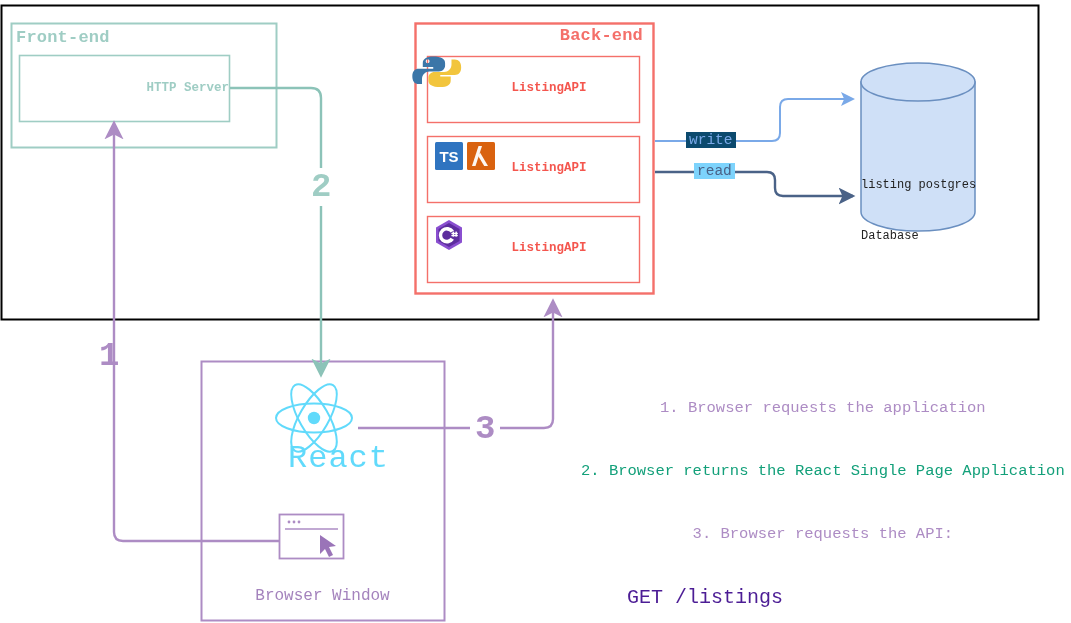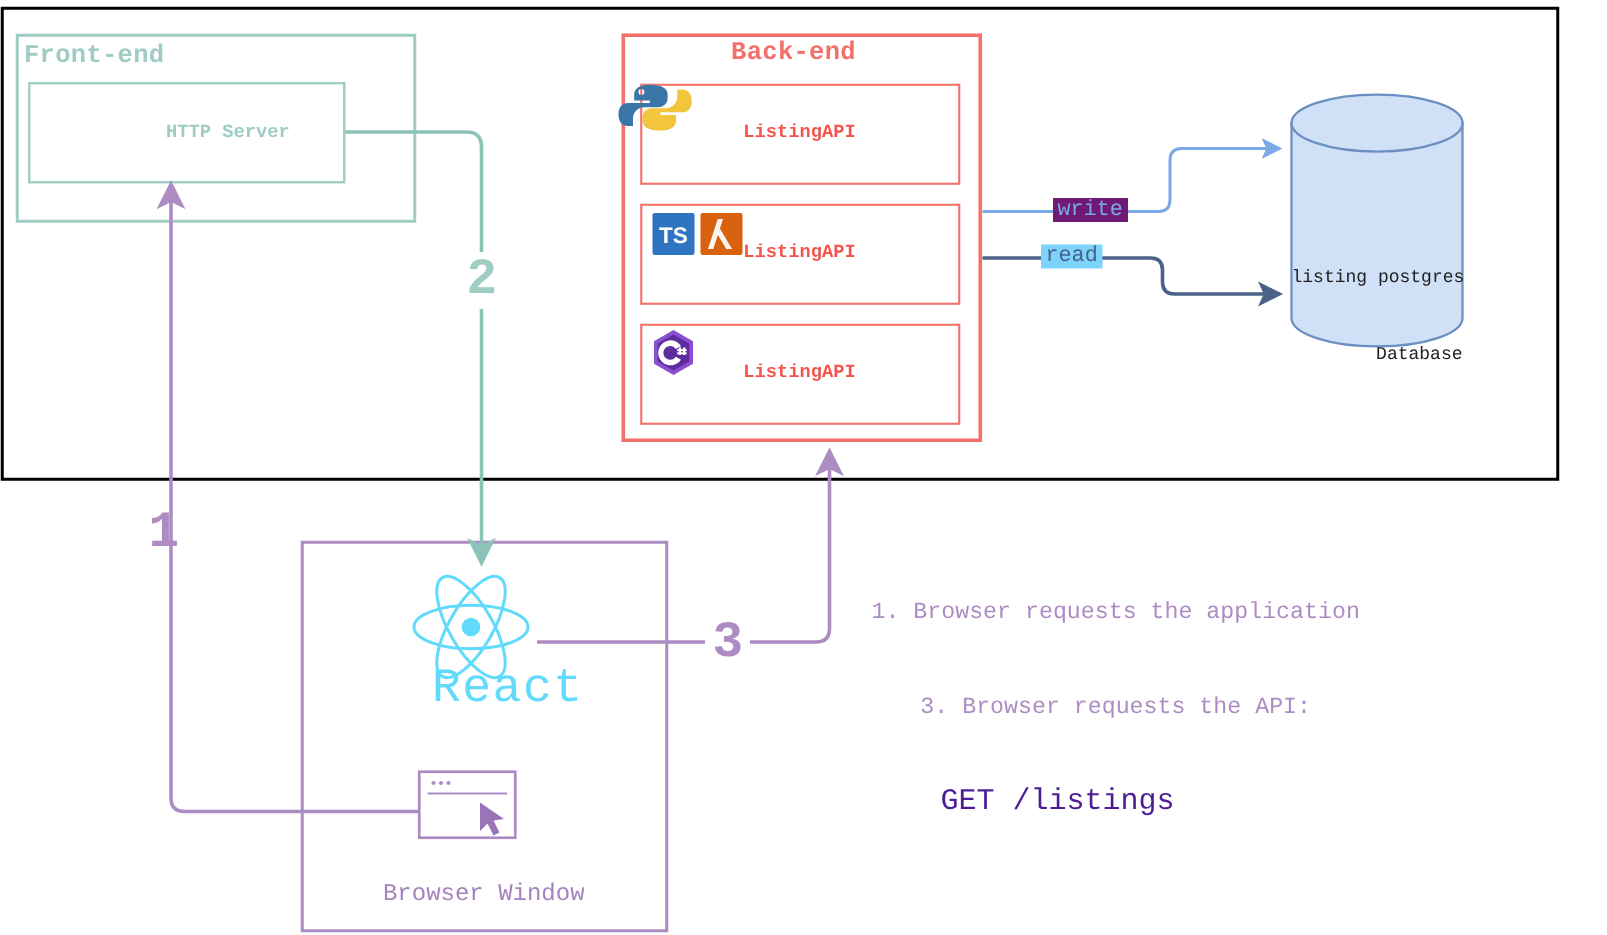--- a/index.html
+++ b/index.html
@@ -48,25 +48,26 @@
   }
   .t-httpserver {
     color: #9fcdc4;
     font-size: 12.5px;
     font-weight: bold;
   }
   .t-listingapi {
     color: #f4564e;
     font-size: 12.5px;
     font-weight: bold;
+    padding-left: 16px;
   }
   .t-db {
     color: #222222;
     font-size: 12px;
-    text-align: right;
+    text-align: left;
     line-height: 17px;
   }
   .t-write {
     color: #7aa9e8;
     font-size: 14.5px;
   }
   .t-read {
     color: #4a6287;
     font-size: 14.5px;
   }
@@ -191,51 +192,52 @@
       <path d="M454,230.6 a8.3,8.3 0 1,0 0,9.2 l-3.4,-2 a4.6,4.6 0 1,1 0,-5.2 z" fill="#ffffff"></path>
       <rect x="452.6" y="231.6" width="1.5" height="5" fill="#ffffff"></rect>
       <rect x="455.4" y="231.6" width="1.5" height="5" fill="#ffffff"></rect>
       <rect x="451.4" y="232.8" width="6.4" height="1.3" fill="#ffffff"></rect>
       <rect x="451.4" y="234.9" width="6.4" height="1.3" fill="#ffffff"></rect>
     </g>
   </svg>
 
   <div class="lbl t-frontend-title" style="left:16px; top:28px;">Front-end</div>
 
-  <div class="lbl t-httpserver" style="left:19px; top:81px; width:210px; text-align:center;padding-left:28px;">HTTP Server</div>
-
-  <div class="lbl t-backend-title" style="left:415px; top:26px; width:228px; text-align:center;">Back-end</div>
+  <div class="lbl t-httpserver" style="left:19px; top:81px; width:210px; text-align:right;">HTTP Server</div>
+
+  <div class="lbl t-backend-title" style="left:415px; top:26px; width:228px; text-align:right;">Back-end</div>
 
   <div class="lbl t-listingapi" style="left:427px; top:81px; width:212px; text-align:center;">ListingAPI</div>
 
   <div class="lbl t-listingapi" style="left:427px; top:161px; width:212px; text-align:center;">ListingAPI</div>
 
   <div class="lbl t-listingapi" style="left:427px; top:241px; width:212px; text-align:center;">ListingAPI</div>
 
-  <div class="lbl t-write" style="left:702px; top:132px; background:#701a75; padding:0 3px;">write</div>
+  <div class="lbl t-write" style="left:686px; top:132px; background:#0c4a6e; padding:0 3px;">write</div>
 
   <div class="lbl t-read" style="left:694px; top:163px; background:#7dd3fc; padding:0 3px;">read</div>
 
   <div class="lbl t-db" style="left:861px; top:143px; width:114px;">
     <div>listing postgres</div>
     <div>Database</div>
   </div>
 
   <div class="lbl t-num t-num-purple" style="left:99px; top:337px;">1</div>
 
   <div class="lbl t-num t-num-green" style="left:307px; top:168px; background:#ffffff; padding:0 4px;">2</div>
 
   <div class="lbl t-num t-num-purple" style="left:470px; top:410px; background:#ffffff; padding:0 5px;">3</div>
 
   <div class="lbl t-react" style="left:217px; top:440px; width:243px; text-align:center;">React</div>
 
   <div class="lbl t-browserwin" style="left:201px; top:587px; width:243px; text-align:center;">Browser Window</div>
 
   <div class="lbl" style="left:581px; top:359px;">
     <div class="legend-line">1. Browser requests the application</div>
+    <div class="legend-line hl">2. Browser returns the React Single Page Application</div>
     <div class="legend-line">3. Browser requests the API:</div>
     <div class="legend-sub">GET /listings</div>
     
     
     
   </div>
 
 </div>
 
 </body></html>

